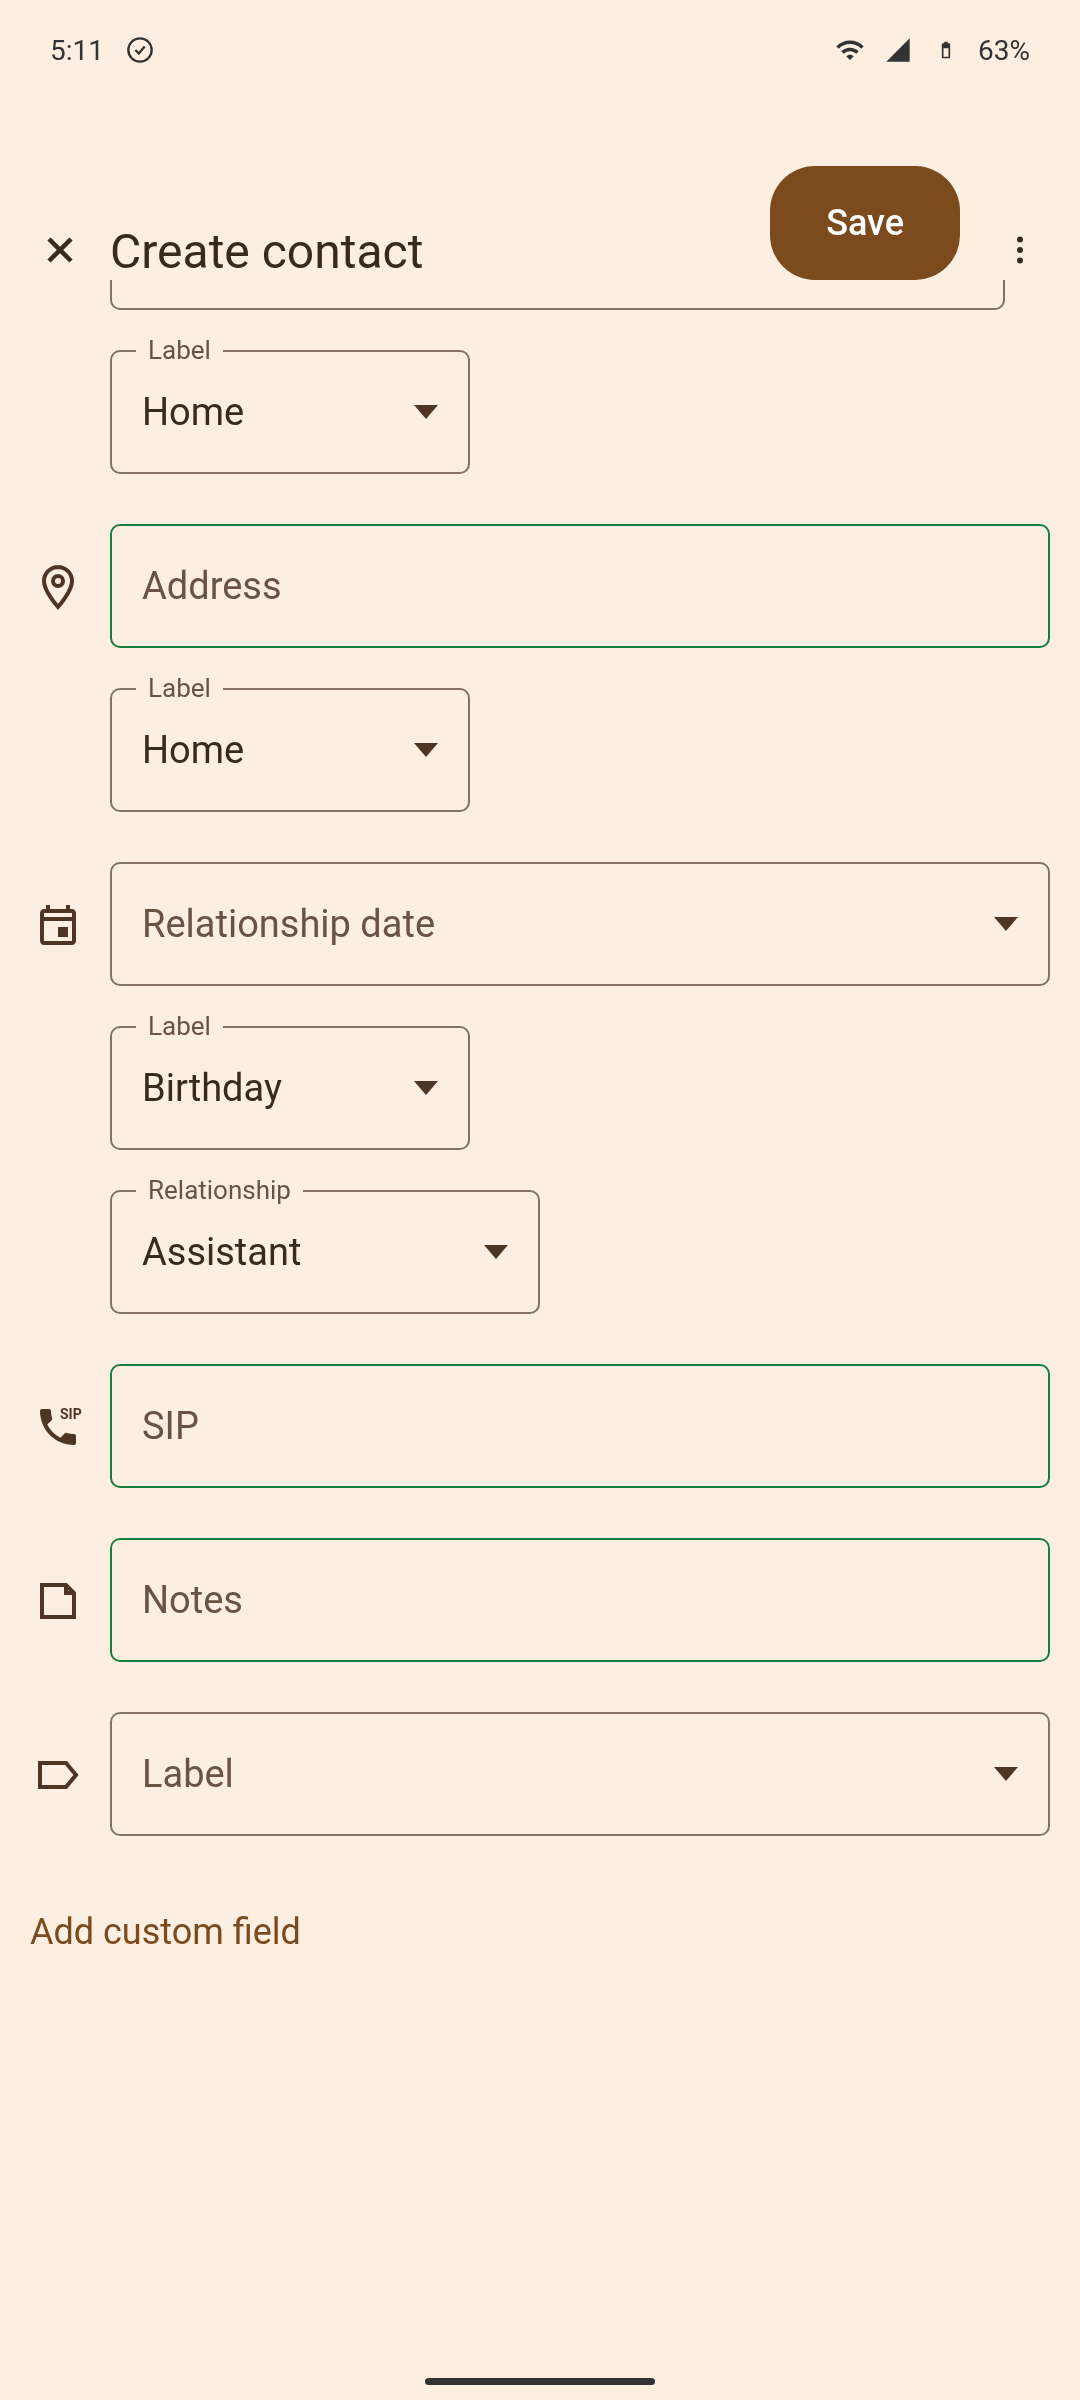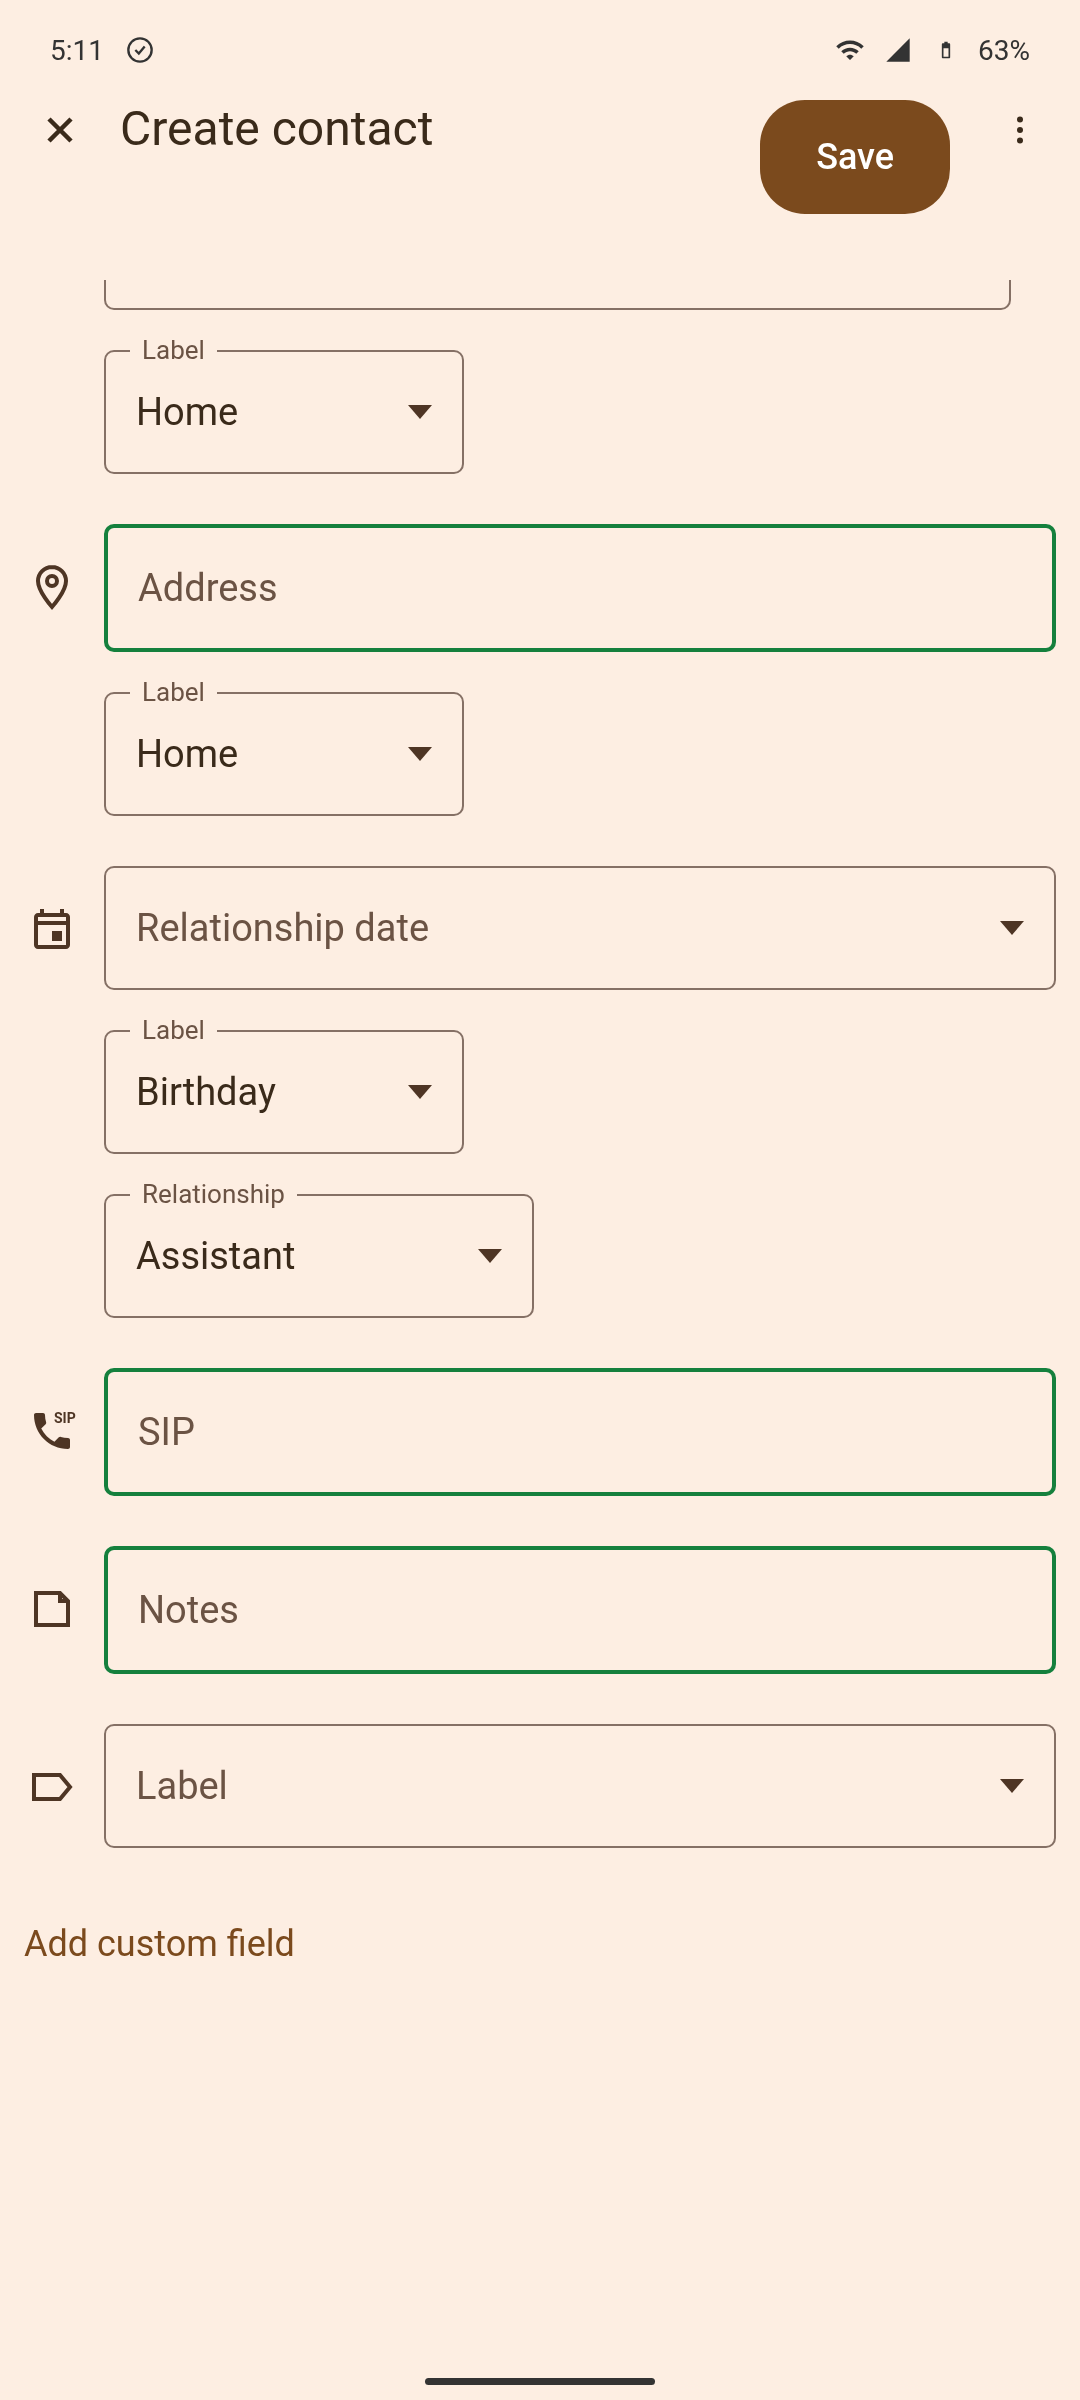--- a/index.html
+++ b/index.html
@@ -37,23 +37,23 @@
     .status-icon {
       width: 32px;
       height: 32px;
       display: inline-flex;
       align-items: center;
       justify-content: center;
     }
     .header {
       height: 180px;
       display: flex;
-      align-items: flex-start;
+      align-items: flex-end;
       padding: 0 30px;
-      gap: 30px;
+      gap: 20px;
     }
     .close-btn {
       width: 60px;
       height: 60px;
       display: flex;
       align-items: center;
       justify-content: center;
       cursor: pointer;
     }
     .header-title {
@@ -74,21 +74,21 @@
     .more-btn {
       width: 60px;
       height: 60px;
       display: flex;
       align-items: center;
       justify-content: center;
       cursor: pointer;
       margin-left: 10px;
     }
     .content {
-      padding: 0 24px;
+      padding: 0 30px;
       height: calc(100% - 280px);
       overflow-y: hidden;
       position: relative;
     }
     .partial-field {
       height: 30px;
       border: 2px solid #857065;
       border-top: none;
       border-radius: 0 0 10px 10px;
       margin-left: 80px;
@@ -109,21 +109,21 @@
       align-items: center;
       justify-content: center;
       color: #4e3524;
     }
     .field-container {
       flex: 1;
       position: relative;
     }
     .input-field {
       width: 100%;
-      border: 4px solid #15803d;
+      border: 2px solid #15803d;
       border-radius: 10px;
       padding: 38px 30px;
       font-size: 38px;
       background: transparent;
       color: #3a2a1a;
       outline: none;
     }
     .input-field::placeholder {
       color: #6b5344;
     }

